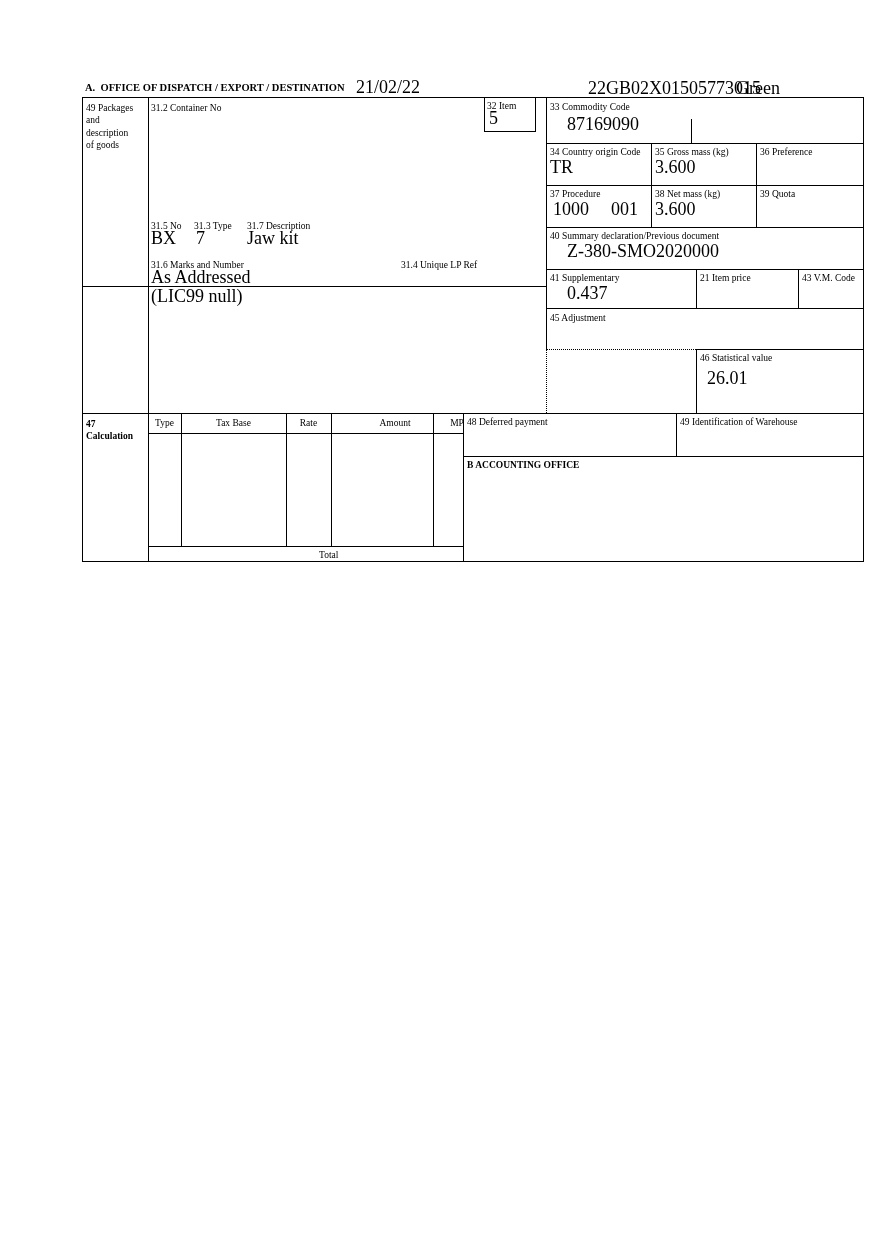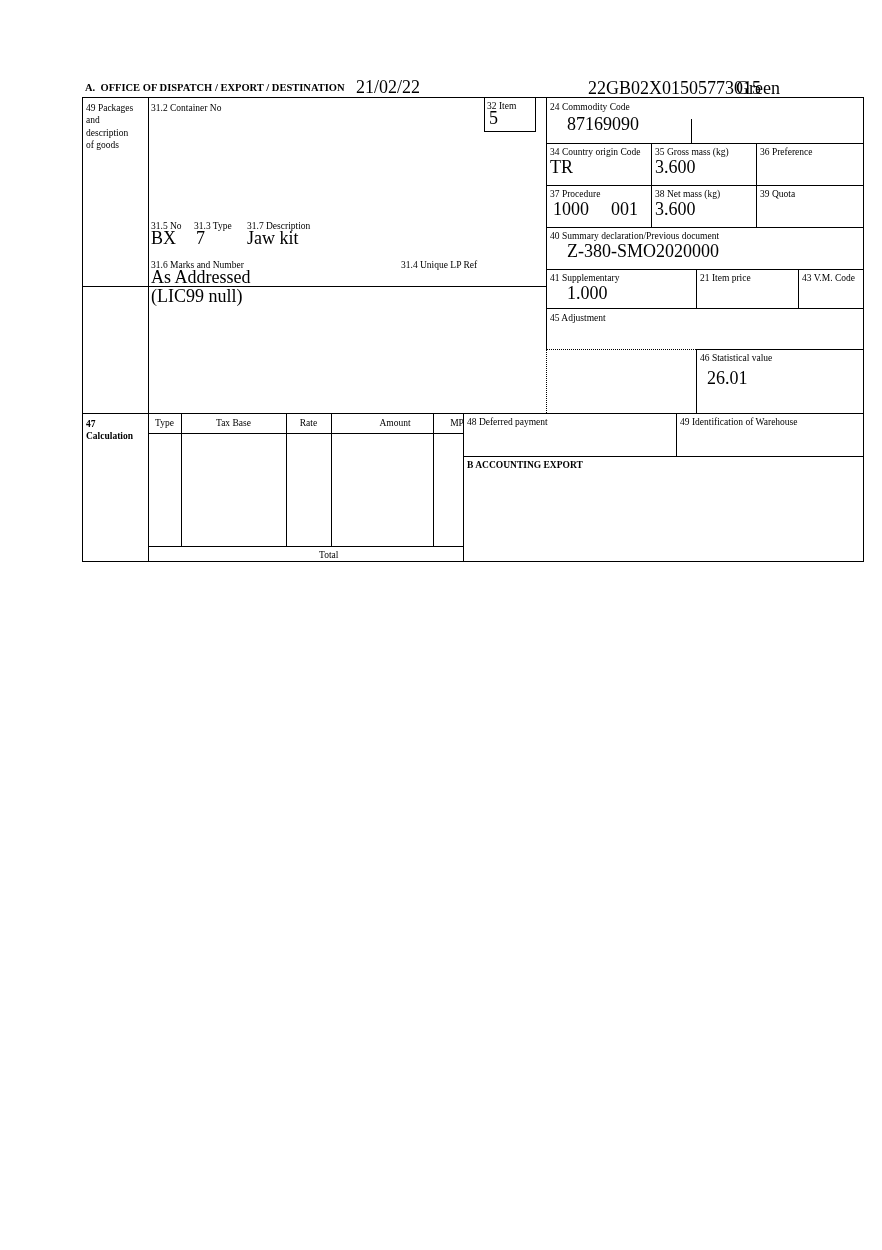--- a/index.html
+++ b/index.html
@@ -36,21 +36,21 @@
 
     <div class="t lbl" style="left:3px; top:4px; width:60px;">49 Packages
 and
 description
 of goods</div>
     <div class="t lbl" style="left:68px; top:4px;">31.2 Container No</div>
 
     <div class="t lbl" style="left:404px; top:2px;">32 Item</div>
     <div class="t val" style="left:406px; top:11px;">5</div>
 
-    <div class="t lbl" style="left:467px; top:3px;">24 Commodity Code</div>
+    <div class="t lbl" style="left:467px; top:3px;">33 Commodity Code</div>
     <div class="t val" style="left:484px; top:17px;">87169090</div>
 
     <div class="t lbl" style="left:467px; top:48px;">34 Country origin Code</div>
     <div class="t val" style="left:467px; top:60px;">TR</div>
     <div class="t lbl" style="left:572px; top:48px;">35 Gross mass (kg)</div>
     <div class="t val" style="left:572px; top:60px;">3.600</div>
     <div class="t lbl" style="left:677px; top:48px;">36 Preference</div>
 
     <div class="t lbl" style="left:467px; top:90px;">37 Procedure</div>
     <div class="t val" style="left:470px; top:102px;">1000</div>
@@ -67,21 +67,21 @@
     <div class="t val" style="left:164px; top:131px;">Jaw kit</div>
 
     <div class="t lbl" style="left:467px; top:132px;">40 Summary declaration/Previous document</div>
     <div class="t val" style="left:484px; top:144px;">Z-380-SMO2020000</div>
 
     <div class="t lbl" style="left:68px; top:161px;">31.6 Marks and Number</div>
     <div class="t lbl" style="left:318px; top:161px;">31.4 Unique LP Ref</div>
     <div class="t val" style="left:68px; top:170px;">As Addressed</div>
 
     <div class="t lbl" style="left:467px; top:174px;">41 Supplementary</div>
-    <div class="t val" style="left:484px; top:186px;">1.000</div>
+    <div class="t val" style="left:484px; top:186px;">0.437</div>
     <div class="t lbl" style="left:617px; top:174px;">21 Item price</div>
     <div class="t lbl" style="left:719px; top:174px;">43 V.M. Code</div>
 
     <div class="t val" style="left:68px; top:189px;">(LIC99 null)</div>
 
     <div class="t lbl" style="left:467px; top:214px;">45 Adjustment</div>
 
     <div class="t lbl" style="left:617px; top:254px;">46 Statistical value</div>
     <div class="t val" style="left:624px; top:271px;">26.01</div>
 
@@ -89,21 +89,21 @@
 Calculation</div>
     <div class="t lbl ctr" style="left:65px; top:319px; width:33px;">Type</div>
     <div class="t lbl ctr" style="left:98px; top:319px; width:105px;">Tax Base</div>
     <div class="t lbl ctr" style="left:203px; top:319px; width:45px;">Rate</div>
     <div class="t lbl ctr" style="left:261px; top:319px; width:102px;">Amount</div>
     <div class="t lbl ctr" style="left:350px; top:319px; width:30px;padding-left:9px;">MP</div>
     <div class="t lbl" style="left:236px; top:451px;">Total</div>
 
     <div class="t lbl" style="left:384px; top:318px;">48 Deferred payment</div>
     <div class="t lbl" style="left:597px; top:318px;">49 Identification of Warehouse</div>
-    <div class="t lbl bold" style="left:384px; top:361px;">B ACCOUNTING EXPORT</div>
+    <div class="t lbl bold" style="left:384px; top:361px;">B ACCOUNTING OFFICE</div>
 
   <div class="vl" style="left: 65px; top: 0px; height: 463px;"></div>
       <div class="vl" style="left: 463px; top: 0px; height: 251px;"></div>
       <div class="vl dot" style="left: 463px; top: 251px; height: 64px;"></div>
       <div class="vl" style="left: 401px; top: 0px; height: 33px;"></div>
       <div class="vl" style="left: 451.5px; top: 0px; height: 33px;"></div>
       <div class="hl" style="left: 401px; top: 33px; width: 52px;"></div>
       <div class="vl" style="left: 608px; top: 21px; height: 24px;"></div>
       <div class="hl" style="left: 463px; top: 45px; width: 317px;"></div>
       <div class="vl" style="left: 568px; top: 45px; height: 84px;"></div>

